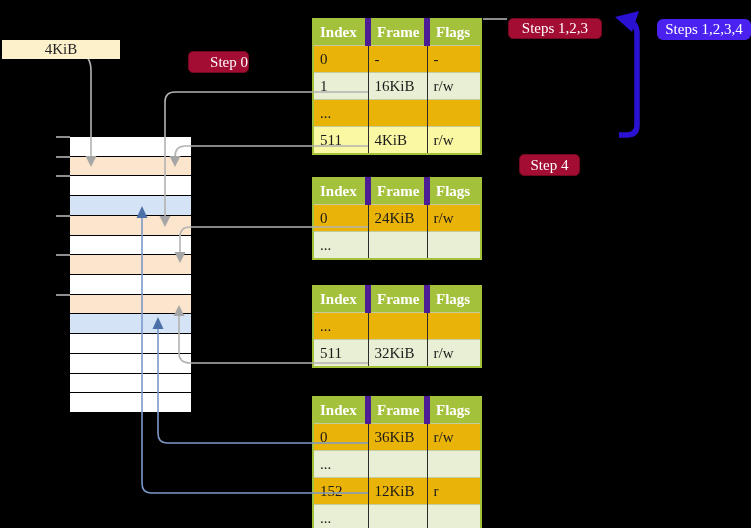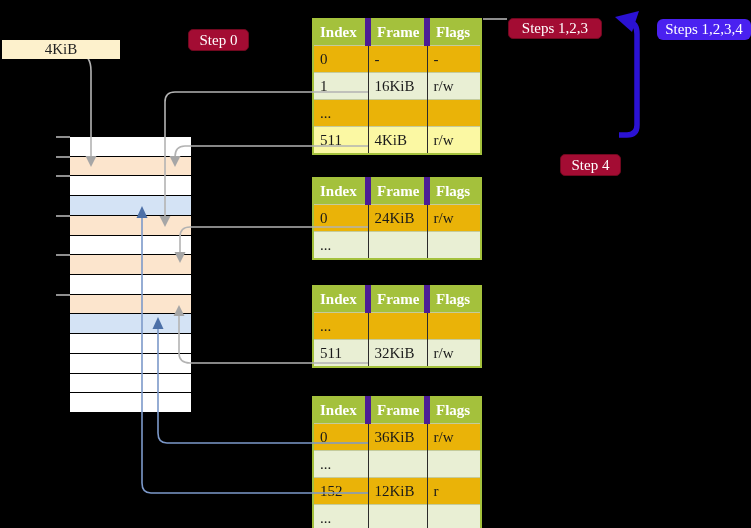--- a/index.html
+++ b/index.html
@@ -16,24 +16,24 @@
   .mem-row{position:absolute;left:0;width:121px;height:18.7px;}
   .mem-white{background:#ffffff;} .mem-orange{background:var(--mem-orange);} .mem-blue{background:var(--mem-blue);}
   .tick{position:absolute;left:56px;width:14px;height:2px;background:#8f8f8f;z-index:2;}
   
   .frame-label{position:absolute;left:2px;top:40px;width:118px;height:19px;background:var(--cream);
     color:#222;font-size:15px;text-align:center;line-height:19px;z-index:6;}
   
   .badge{position:absolute;color:#fff;font-size:15px;text-align:center;z-index:6;}
   .badge-red{background:var(--badge-red);border:1px solid #70081f;border-radius:5px;}
   .badge-blue{background:var(--badge-blue);border-radius:6px;}
-  #badge-step0{left:188px;top:29px;width:59px;height:20px;line-height:20px;}
+  #badge-step0{left:188px;top:51px;width:59px;height:20px;line-height:20px;text-align:right;}
   #badge-steps123{left:508px;top:18px;width:92px;height:19px;line-height:19px;}
   #badge-steps1234{left:657px;top:19px;width:94px;height:21px;line-height:21px;}
-  #badge-step4{left:519px;top:154px;width:59px;height:20px;line-height:20px;margin-left:41px;}
+  #badge-step4{left:519px;top:154px;width:59px;height:20px;line-height:20px;}
   
   table.pt{position:absolute;border-collapse:collapse;table-layout:fixed;z-index:3;
     border:2px solid var(--table-green);background:#eab308;}
   table.pt th{background:var(--table-green);color:#fff;font-weight:bold;font-size:15px;
     text-align:left;padding:1px 0 1px 6px;height:23px;border-left:6px solid #4c1d95;}
   table.pt th:first-child{border-left:none;}
   table.pt td{font-size:15px;color:var(--ink);padding:1px 0 1px 6px;height:24px;
     border-left:1px solid #2b2b2b;border-top:1px solid #c4cb9c;vertical-align:middle;}
   table.pt td:first-child{border-left:none;}
   tr.shade td{background:var(--row-alt);}

